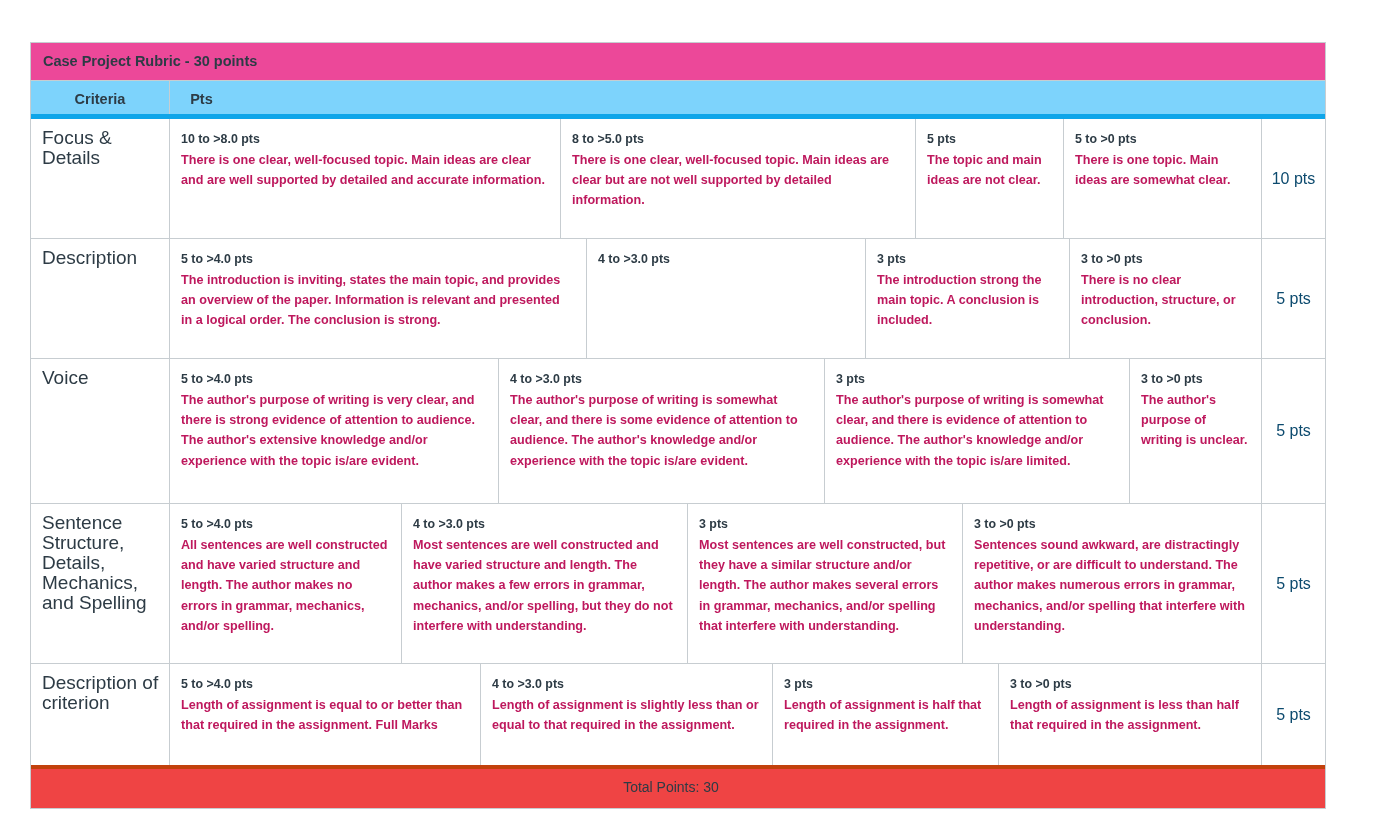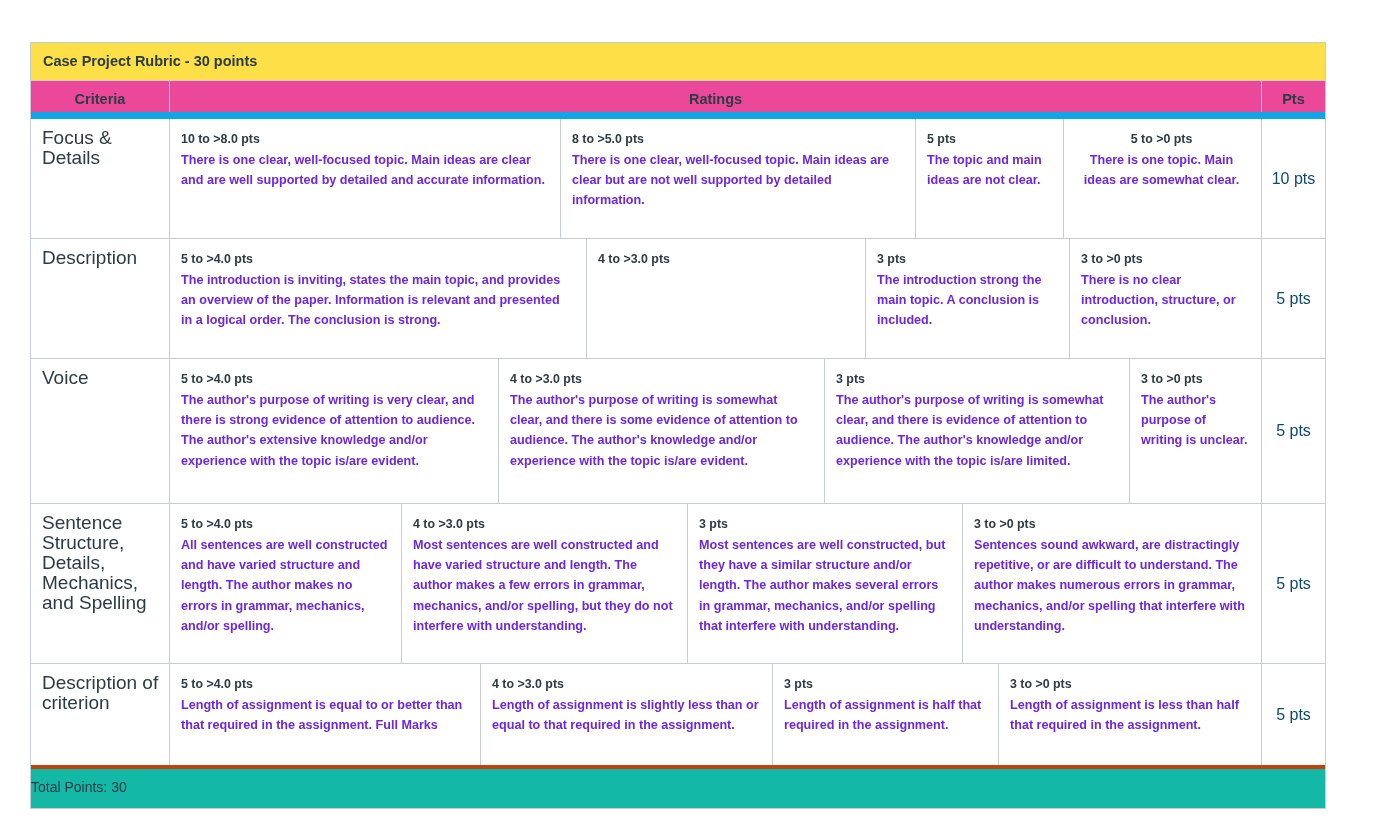--- a/index.html
+++ b/index.html
@@ -22,36 +22,36 @@
     left: 30px;
     top: 42px;
     width: 1296px;
     border: 1px solid #c7cdd1;
     box-sizing: border-box;
     background: #ffffff;
   }
 
   
   .rubric-title {
-    background: #fde047;
+    background: #ec4899;
     border-bottom: 1px solid #c7cdd1;
     padding: 10px 12px 11px 12px;
     font-size: 14.5px;
     font-weight: bold;
     line-height: 17px;
     color: #2d3b45;
     box-sizing: border-box;
     height: 38px;
   }
 
   
   .rubric-head {
     display: flex;
-    background: #ec4899;
-    border-bottom: 7px solid #0ea5e9;
+    background: #7dd3fc;
+    border-bottom: 5px solid #0ea5e9;
     height: 38px;
     box-sizing: border-box;
   }
   .rubric-head .hcell {
     font-size: 14.5px;
     font-weight: bold;
     text-align: center;
     line-height: 37px;
     box-sizing: border-box;
     color: #2d3b45;
@@ -97,76 +97,75 @@
     font-size: 12.4px;
     font-weight: bold;
     line-height: 20px;
     margin-bottom: 1px;
     color: #2d3b45;
   }
   .rating-desc {
     font-size: 12.6px;
     font-weight: bold;
     line-height: 20.2px;
-    color: #6d28d9;
+    color: #be185d;
   }
 
   .crit-points {
     width: 63px;
     flex: 0 0 63px;
     box-sizing: border-box;
     display: flex;
     align-items: center;
     justify-content: center;
     font-size: 16px;
     color: #0c4a6e;
   }
 
   
   .rubric-total {
     display: block;
-    text-align: left;
+    text-align: center;
     padding: 10px 14px 11px 0;
     font-size: 14px;
     color: #2d3b45;
     box-sizing: border-box;
     height: 39px;
-    background: #14b8a6;
+    background: #ef4444;
   }
 </style>
 </head>
 <body>
 
 <div class="rubric-wrap">
 
   <div class="rubric-title">Case Project Rubric - 30 points</div>
 
   <div class="rubric-head">
     <div class="hcell hcell-criteria">Criteria</div>
-    <div class="hcell hcell-ratings">Ratings</div>
     <div class="hcell hcell-pts">Pts</div>
   </div>
 
   <div id="rows-container">
       <div class="crit-row" style="min-height: 120px;">
         <div class="crit-name">Focus &amp; Details</div>
         <div class="ratings-strip">
           <div class="rating-cell" style="flex: 0 0 391px; width: 391px;">
             <div class="rating-pts">10 to &gt;8.0 pts</div>
             <div class="rating-desc">There is one clear, well-focused topic. Main ideas are clear and are well supported by detailed and accurate information.</div>
           </div>
           <div class="rating-cell" style="flex: 0 0 355px; width: 355px;">
             <div class="rating-pts">8 to &gt;5.0 pts</div>
             <div class="rating-desc">There is one clear, well-focused topic. Main ideas are clear but are not well supported by detailed information.</div>
           </div>
           <div class="rating-cell" style="flex: 0 0 148px; width: 148px;">
             <div class="rating-pts">5 pts</div>
             <div class="rating-desc">The topic and main ideas are not clear.</div>
           </div>
-          <div class="rating-cell" style="flex: 1 1 auto; width: auto; text-align: center;">
+          <div class="rating-cell" style="flex: 1 1 auto; width: auto;">
             <div class="rating-pts">5 to &gt;0 pts</div>
             <div class="rating-desc">There is one topic. Main ideas are somewhat clear.</div>
           </div>
         </div>
         <div class="crit-points">10 pts</div>
       </div>
       <div class="crit-row" style="min-height: 120px;">
         <div class="crit-name">Description</div>
         <div class="ratings-strip">
           <div class="rating-cell" style="flex: 0 0 417px; width: 417px;">

